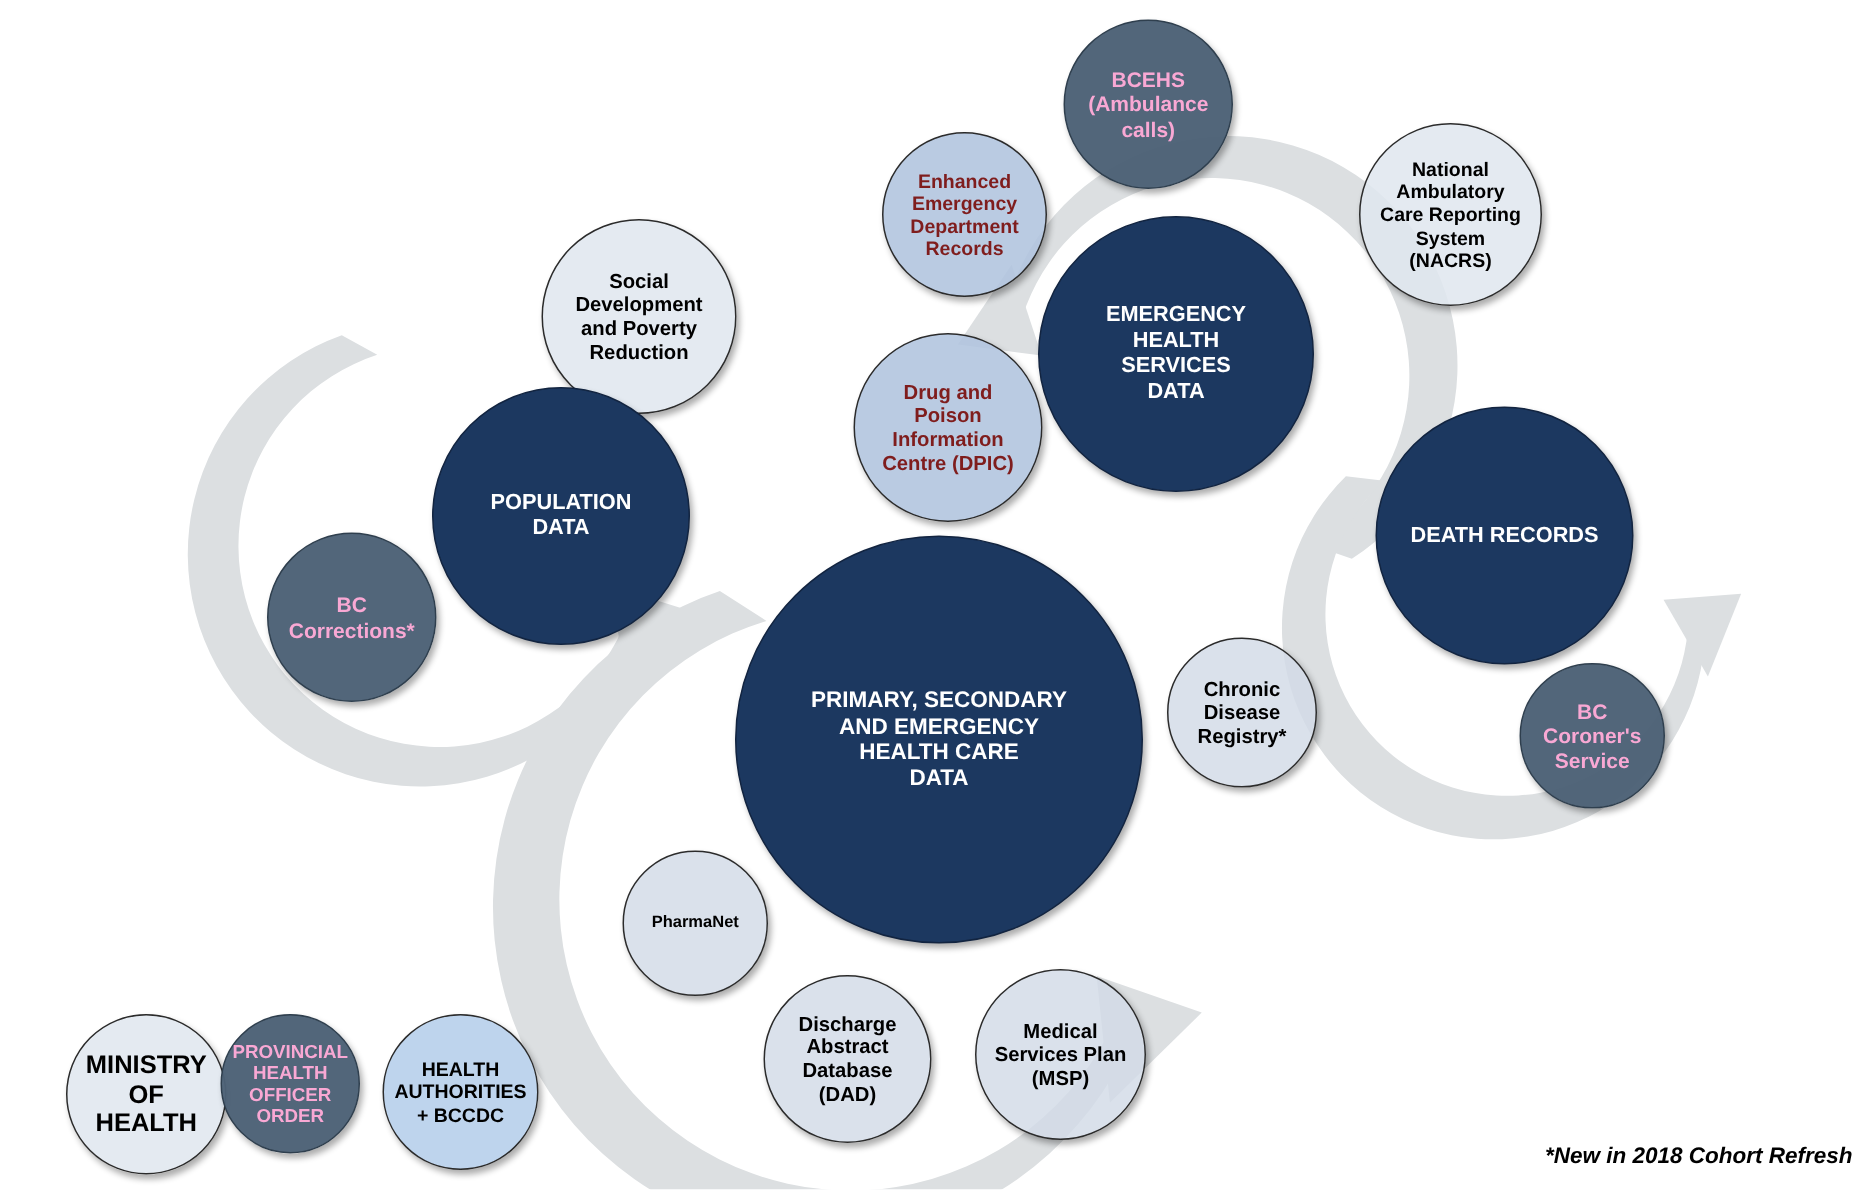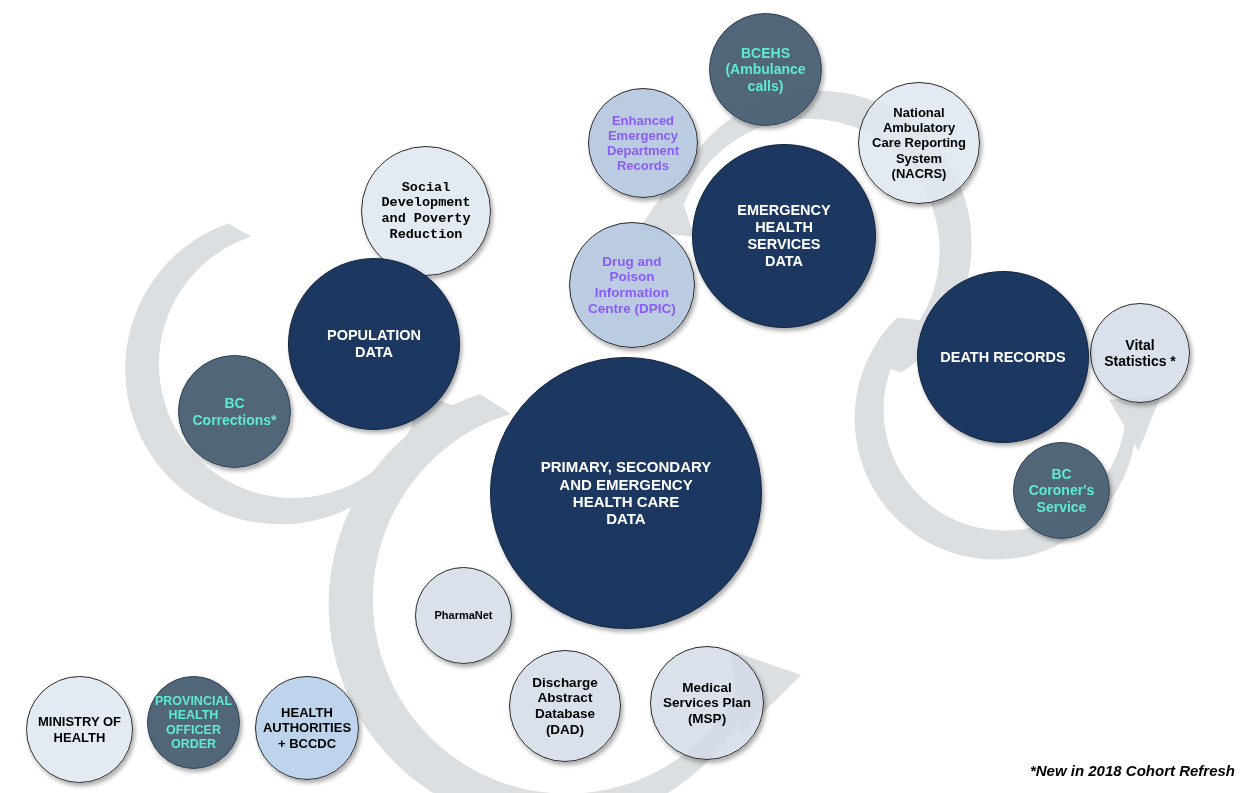--- a/index.html
+++ b/index.html
@@ -36,22 +36,22 @@
     box-shadow: 2px 3px 4px rgba(0,0,0,0.33);
     line-height: 1.16;
   }
   .node .lbl {
     display: block;
     padding: 0 3px;
     white-space: pre-line;
   }
   
   .f-navy   { background: #1c3860; color: #ffffff; border-color: #122440; }
-  .f-slate  { background: rgba(76,97,118,0.97); color: #5eead4; border-color: #2f3f4e; }
-  .f-blue   { background: rgba(176,196,222,0.88); color: #8b5cf6; text-align: center; }
+  .f-slate  { background: rgba(76,97,118,0.97); color: #f9a8d4; border-color: #2f3f4e; }
+  .f-blue   { background: rgba(176,196,222,0.88); color: #7f1d1d; text-align: center; }
   .f-pale   { background: rgba(223,230,239,0.86); color: #000000; }
   .f-ice    { background: rgba(210,219,230,0.82); color: #000000; }
   .f-sky    { background: rgba(185,208,236,0.92); color: #000000; }
 
   .bold { font-weight: bold; }
 
   #footnote {
     position: absolute;
     right: 14px;
     bottom: 14px;
@@ -107,21 +107,21 @@
         M 949,262
         A 141,141 0 1 0 1092,484
         L 1092,464
         A 121,121 0 1 1 969,278
         Z" transform="rotate(-32 1020 380)"></path>
       <path d="M 1085,444 L 1131,468 L 1083,503 Z" transform="rotate(-32 1020 380)"></path>
     </g>
   </svg>
 
 
-  <div class="node f-pale bold" style="left:361px; top:146px; width:130px; height:130px; font-size:13.5px;font-family:Liberation Mono, monospace;">
+  <div class="node f-pale bold" style="left:361px; top:146px; width:130px; height:130px; font-size:13.5px;">
     <span class="lbl">Social
 Development
 and Poverty
 Reduction</span>
   </div>
 
   <div class="node f-slate bold" style="left:178px; top:355px; width:113px; height:113px; font-size:14px;">
     <span class="lbl">BC
 Corrections*</span>
   </div>
@@ -137,21 +137,21 @@
 calls)</span>
   </div>
 
   <div class="node f-blue bold" style="left:588px; top:88px; width:110px; height:110px; font-size:13px;">
     <span class="lbl">Enhanced
 Emergency
 Department
 Records</span>
   </div>
 
-  <div class="node f-pale bold" style="left:858px; top:82px; width:122px; height:122px; font-size:13px;text-align:center;">
+  <div class="node f-pale bold" style="left:906px; top:82px; width:122px; height:122px; font-size:13px;text-align:center;">
     <span class="lbl">National
 Ambulatory
 Care Reporting
 System
 (NACRS)</span>
   </div>
 
   <div class="node f-blue bold" style="left:569px; top:222px; width:126px; height:126px; font-size:13.5px;">
     <span class="lbl">Drug and
 Poison
@@ -159,35 +159,36 @@
 Centre (DPIC)</span>
   </div>
 
   <div class="node f-navy bold" style="left:692px; top:144px; width:184px; height:184px; font-size:14.5px;">
     <span class="lbl">EMERGENCY
 HEALTH
 SERVICES
 DATA</span>
   </div>
 
-  <div class="node f-ice bold" style="left:1090px; top:303px; width:100px; height:100px; font-size:14px;">
-    <span class="lbl">Vital
-Statistics *</span>
-  </div>
 
   <div class="node f-slate bold" style="left:1013px; top:442px; width:97px; height:97px; font-size:14px;">
     <span class="lbl">BC
 Coroner's
 Service</span>
   </div>
 
   <div class="node f-navy bold" style="left:917px; top:271px; width:172px; height:172px; font-size:14.5px;">
     <span class="lbl">DEATH RECORDS</span>
   </div>
 
+  <div class="node f-ice bold" style="left:778px; top:425px; width:100px; height:100px; font-size:13.5px;">
+    <span class="lbl">Chronic
+Disease
+Registry*</span>
+  </div>
 
 
   <div class="node f-ice bold" style="left:650px; top:646px; width:114px; height:114px; font-size:13.5px;">
     <span class="lbl">Medical
 Services Plan
 (MSP)</span>
   </div>
 
   <div class="node f-ice bold" style="left:509px; top:650px; width:112px; height:112px; font-size:13.5px;">
     <span class="lbl">Discharge
@@ -200,21 +201,21 @@
     <span class="lbl">PharmaNet</span>
   </div>
 
   <div class="node f-navy bold" style="left:490px; top:357px; width:272px; height:272px; font-size:15px;">
     <span class="lbl">PRIMARY, SECONDARY
 AND EMERGENCY
 HEALTH CARE
 DATA</span>
   </div>
 
-  <div class="node f-pale bold" style="left:26px; top:676px; width:107px; height:107px; font-size:13px;">
+  <div class="node f-pale bold" style="left:44px; top:676px; width:107px; height:107px; font-size:17px;">
     <span class="lbl">MINISTRY OF
 HEALTH</span>
   </div>
 
   <div class="node f-slate bold" style="left:147px; top:676px; width:93px; height:93px; font-size:12.5px;">
     <span class="lbl">PROVINCIAL
 HEALTH
 OFFICER
 ORDER</span>
   </div>

